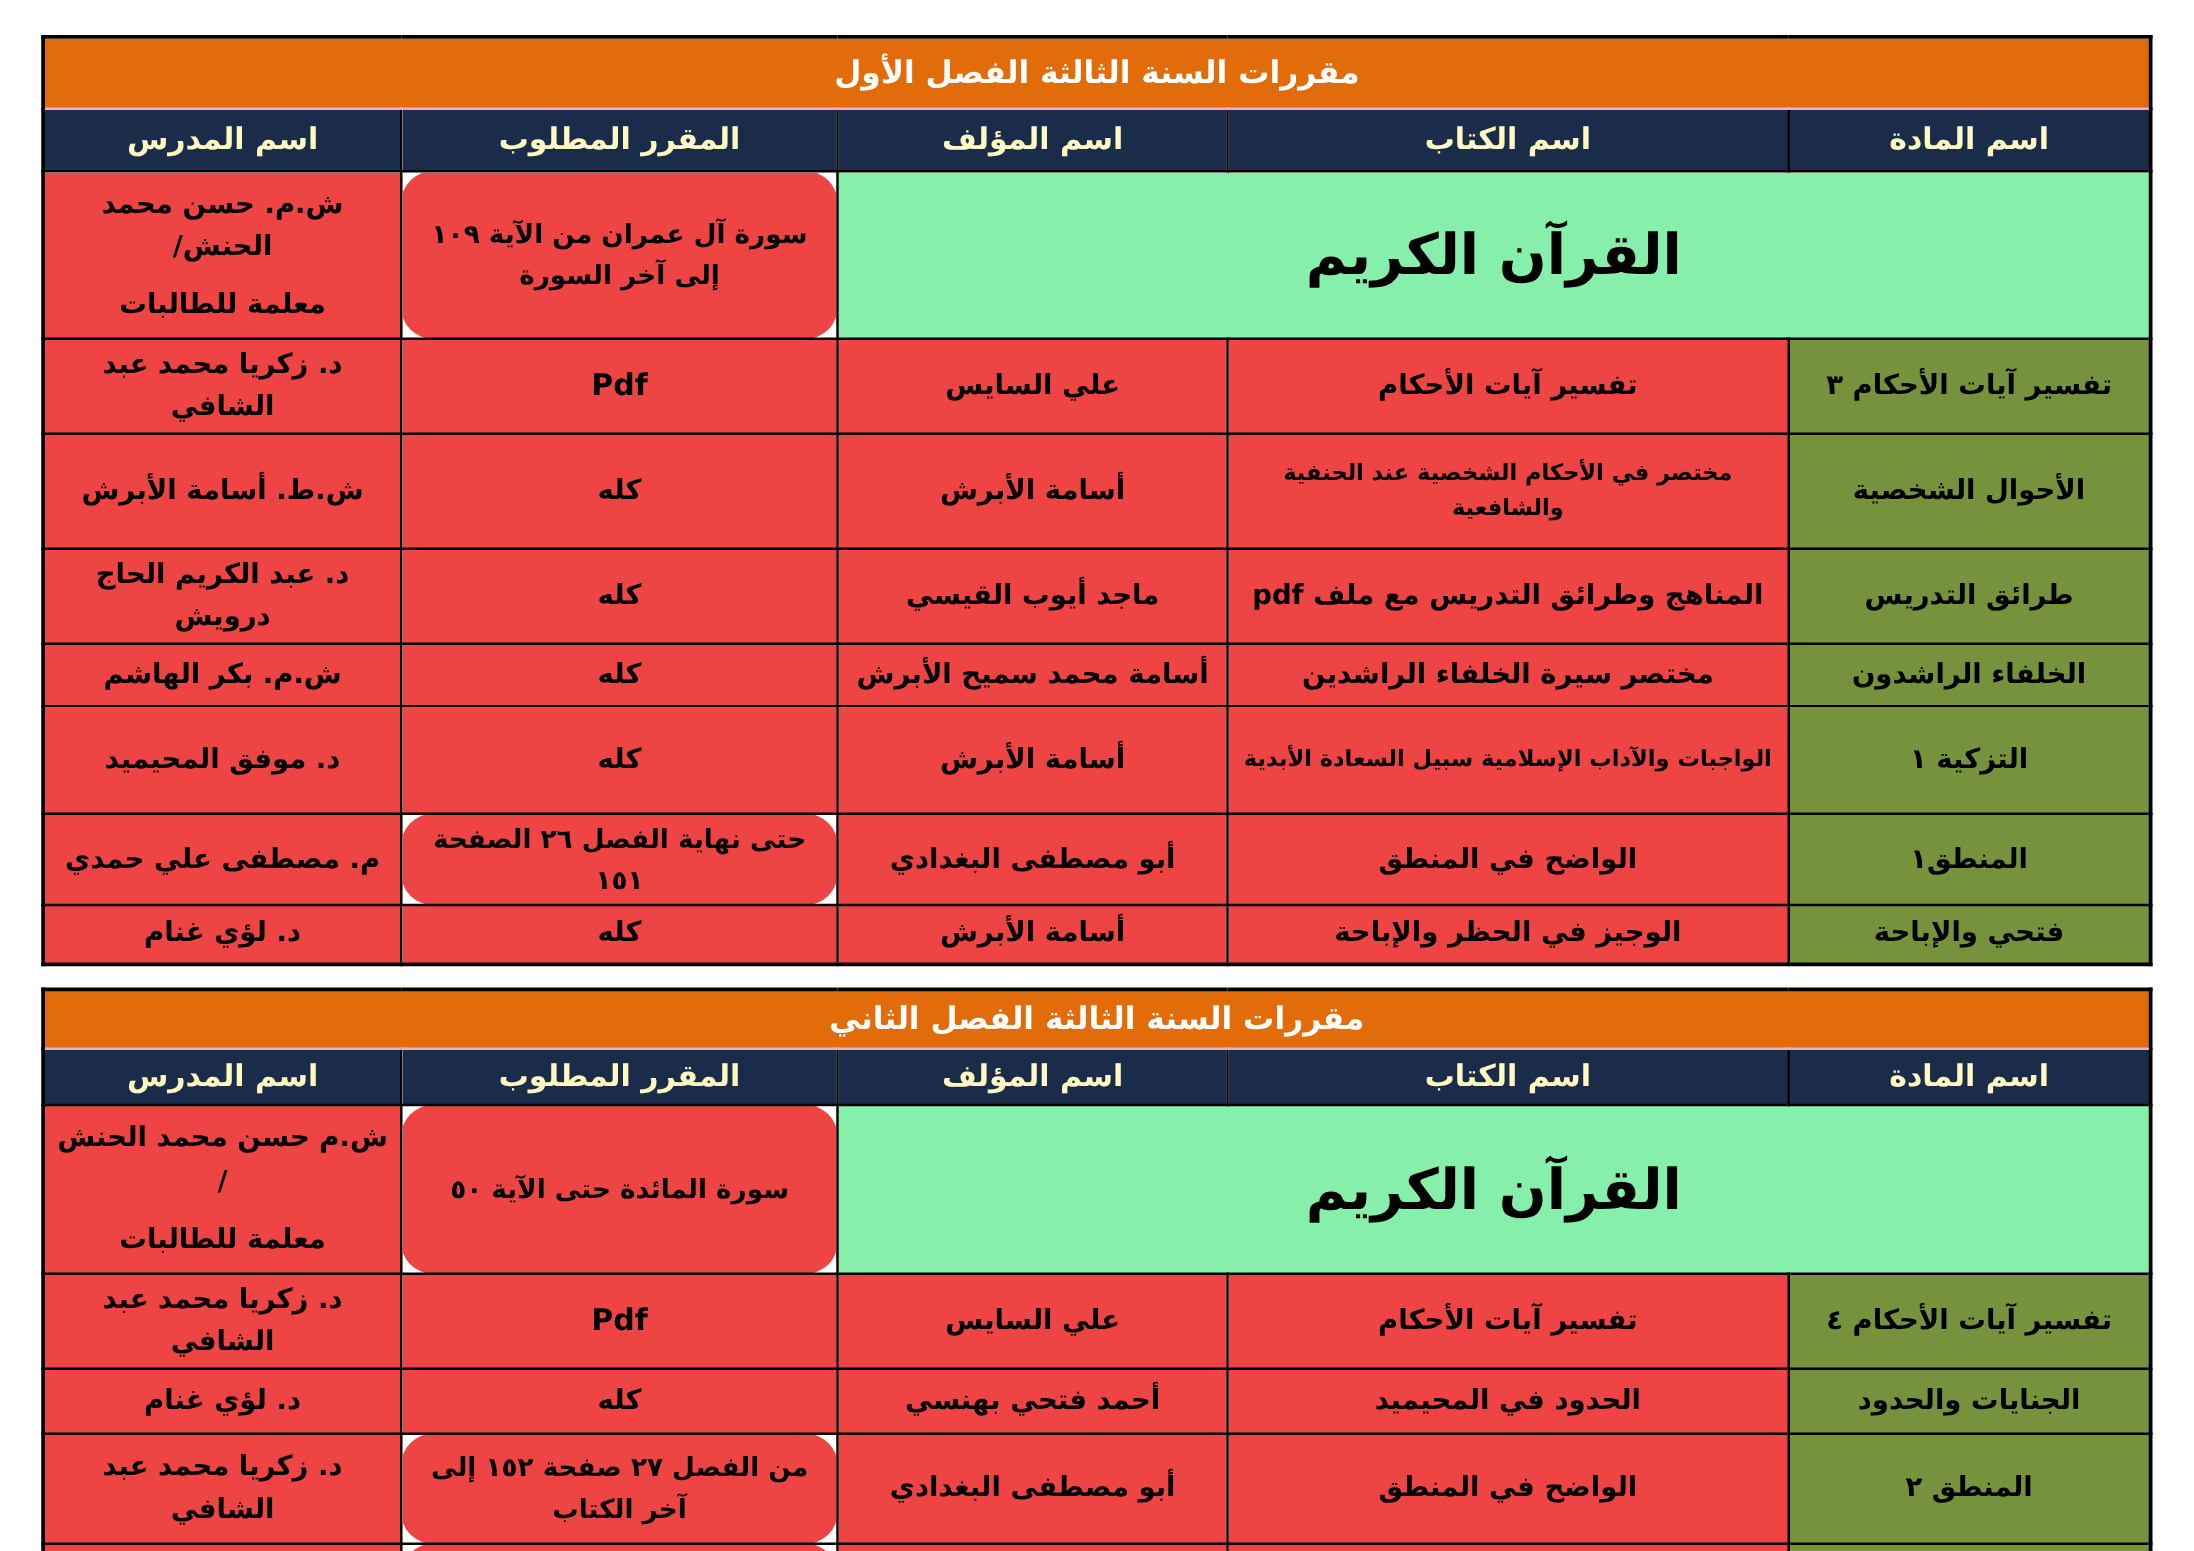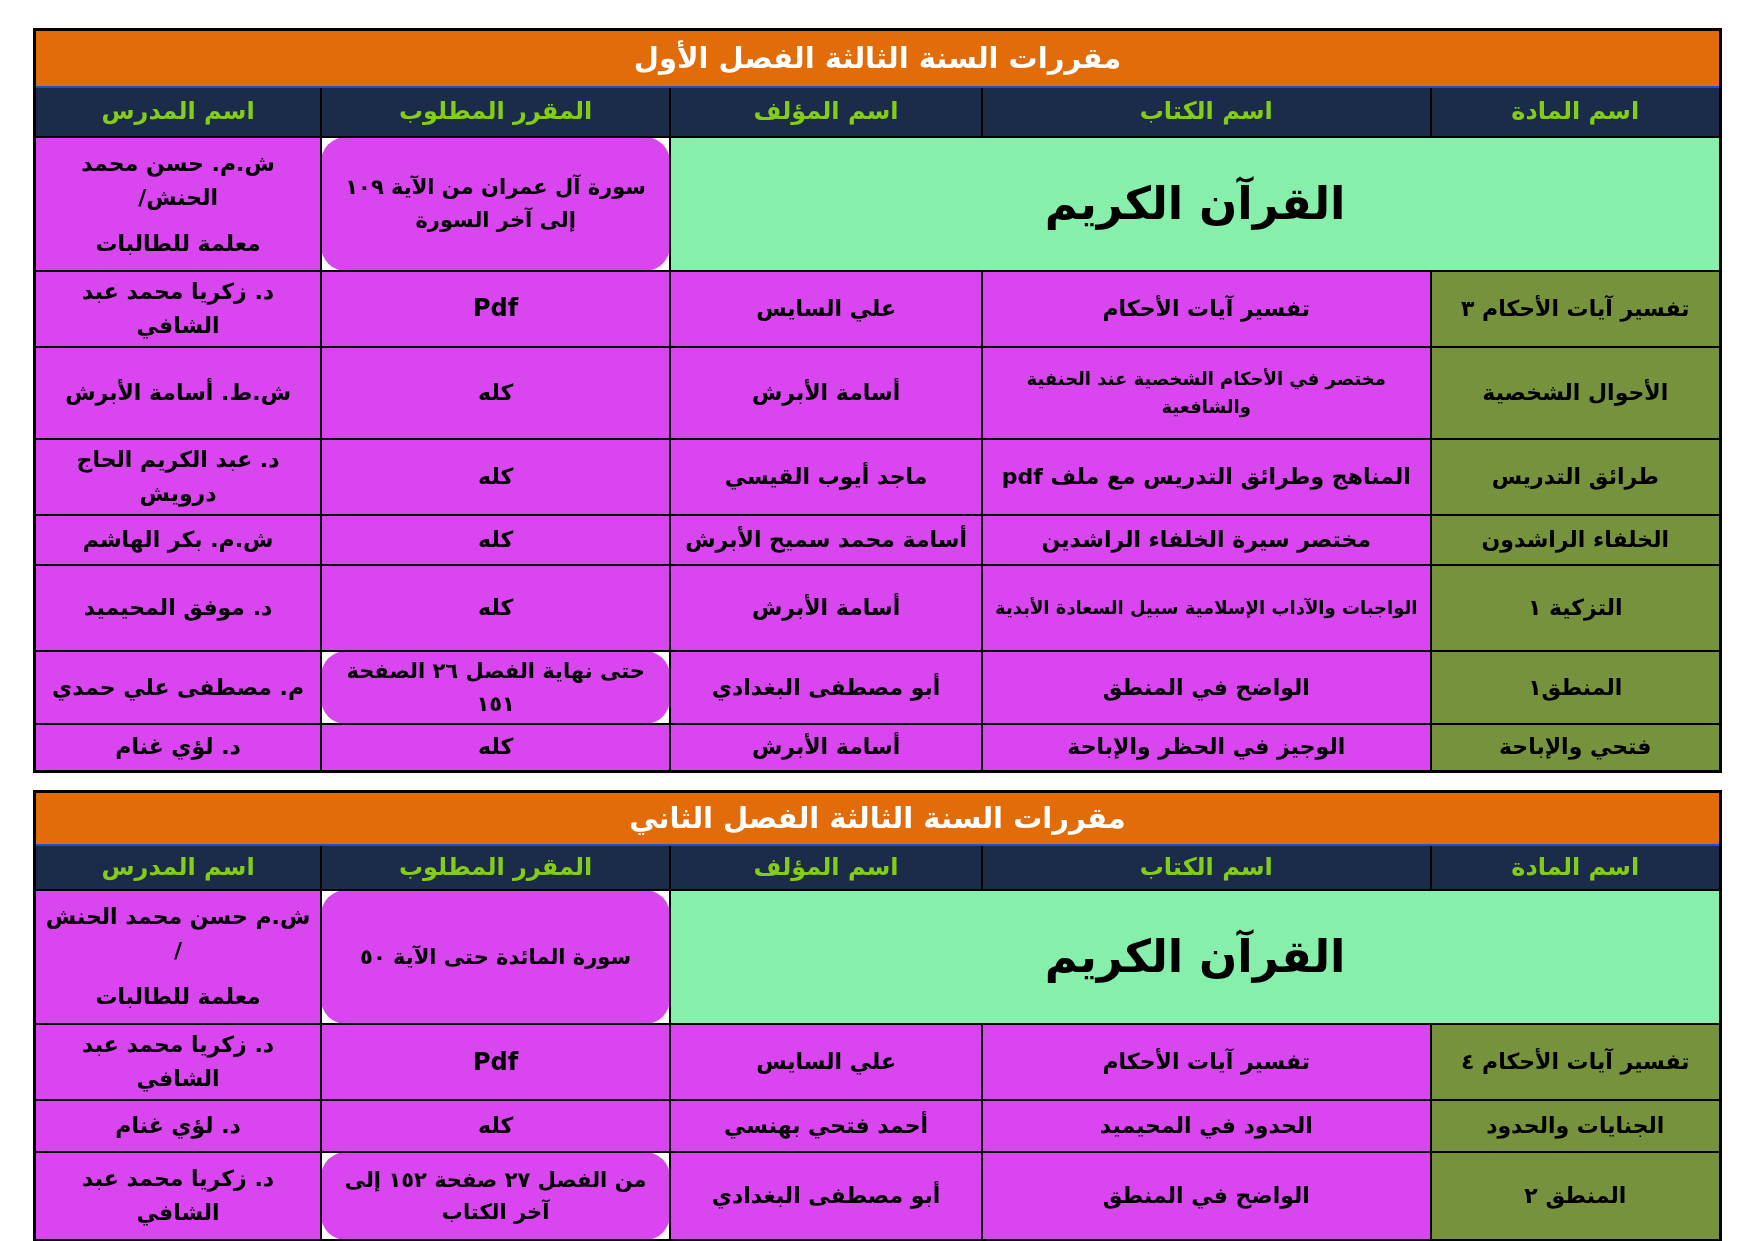--- a/index.html
+++ b/index.html
@@ -25,30 +25,30 @@
     text-align:center;
     vertical-align:middle;
     padding:3px 8px;
     font-size:22px;
     line-height:1.55;
     overflow:hidden;
   }
   tr.banner-row td{
     background:#E36C0A;
     color:#ffffff;
-    font-size:29px;
-    border:2px solid #1d4ed8;
+    font-size:25px;
+    border:2px solid #f9a8d4;
     margin-left:20px;
   }
   tr.colhead-row td{
     background:#1B2B4A;
-    color:#84cc16;
+    color:#fef9c3;
     font-size:24px;
   }
-  td.cell{ background:#d946ef; }
+  td.cell{ background:#ef4444; }
   td.dark{ background:#76923C; }
   td.quran-cell{
     background:#86efac;
     font-size:45px;
   }
   td.sm{ font-size:18px; }
   td.req{ font-size:21px;border-radius:25px; }
   .pdf{ font-size:24px; }
   .tline{ display:block; }
   .gap-lines .tline{ padding:6px 0; }

